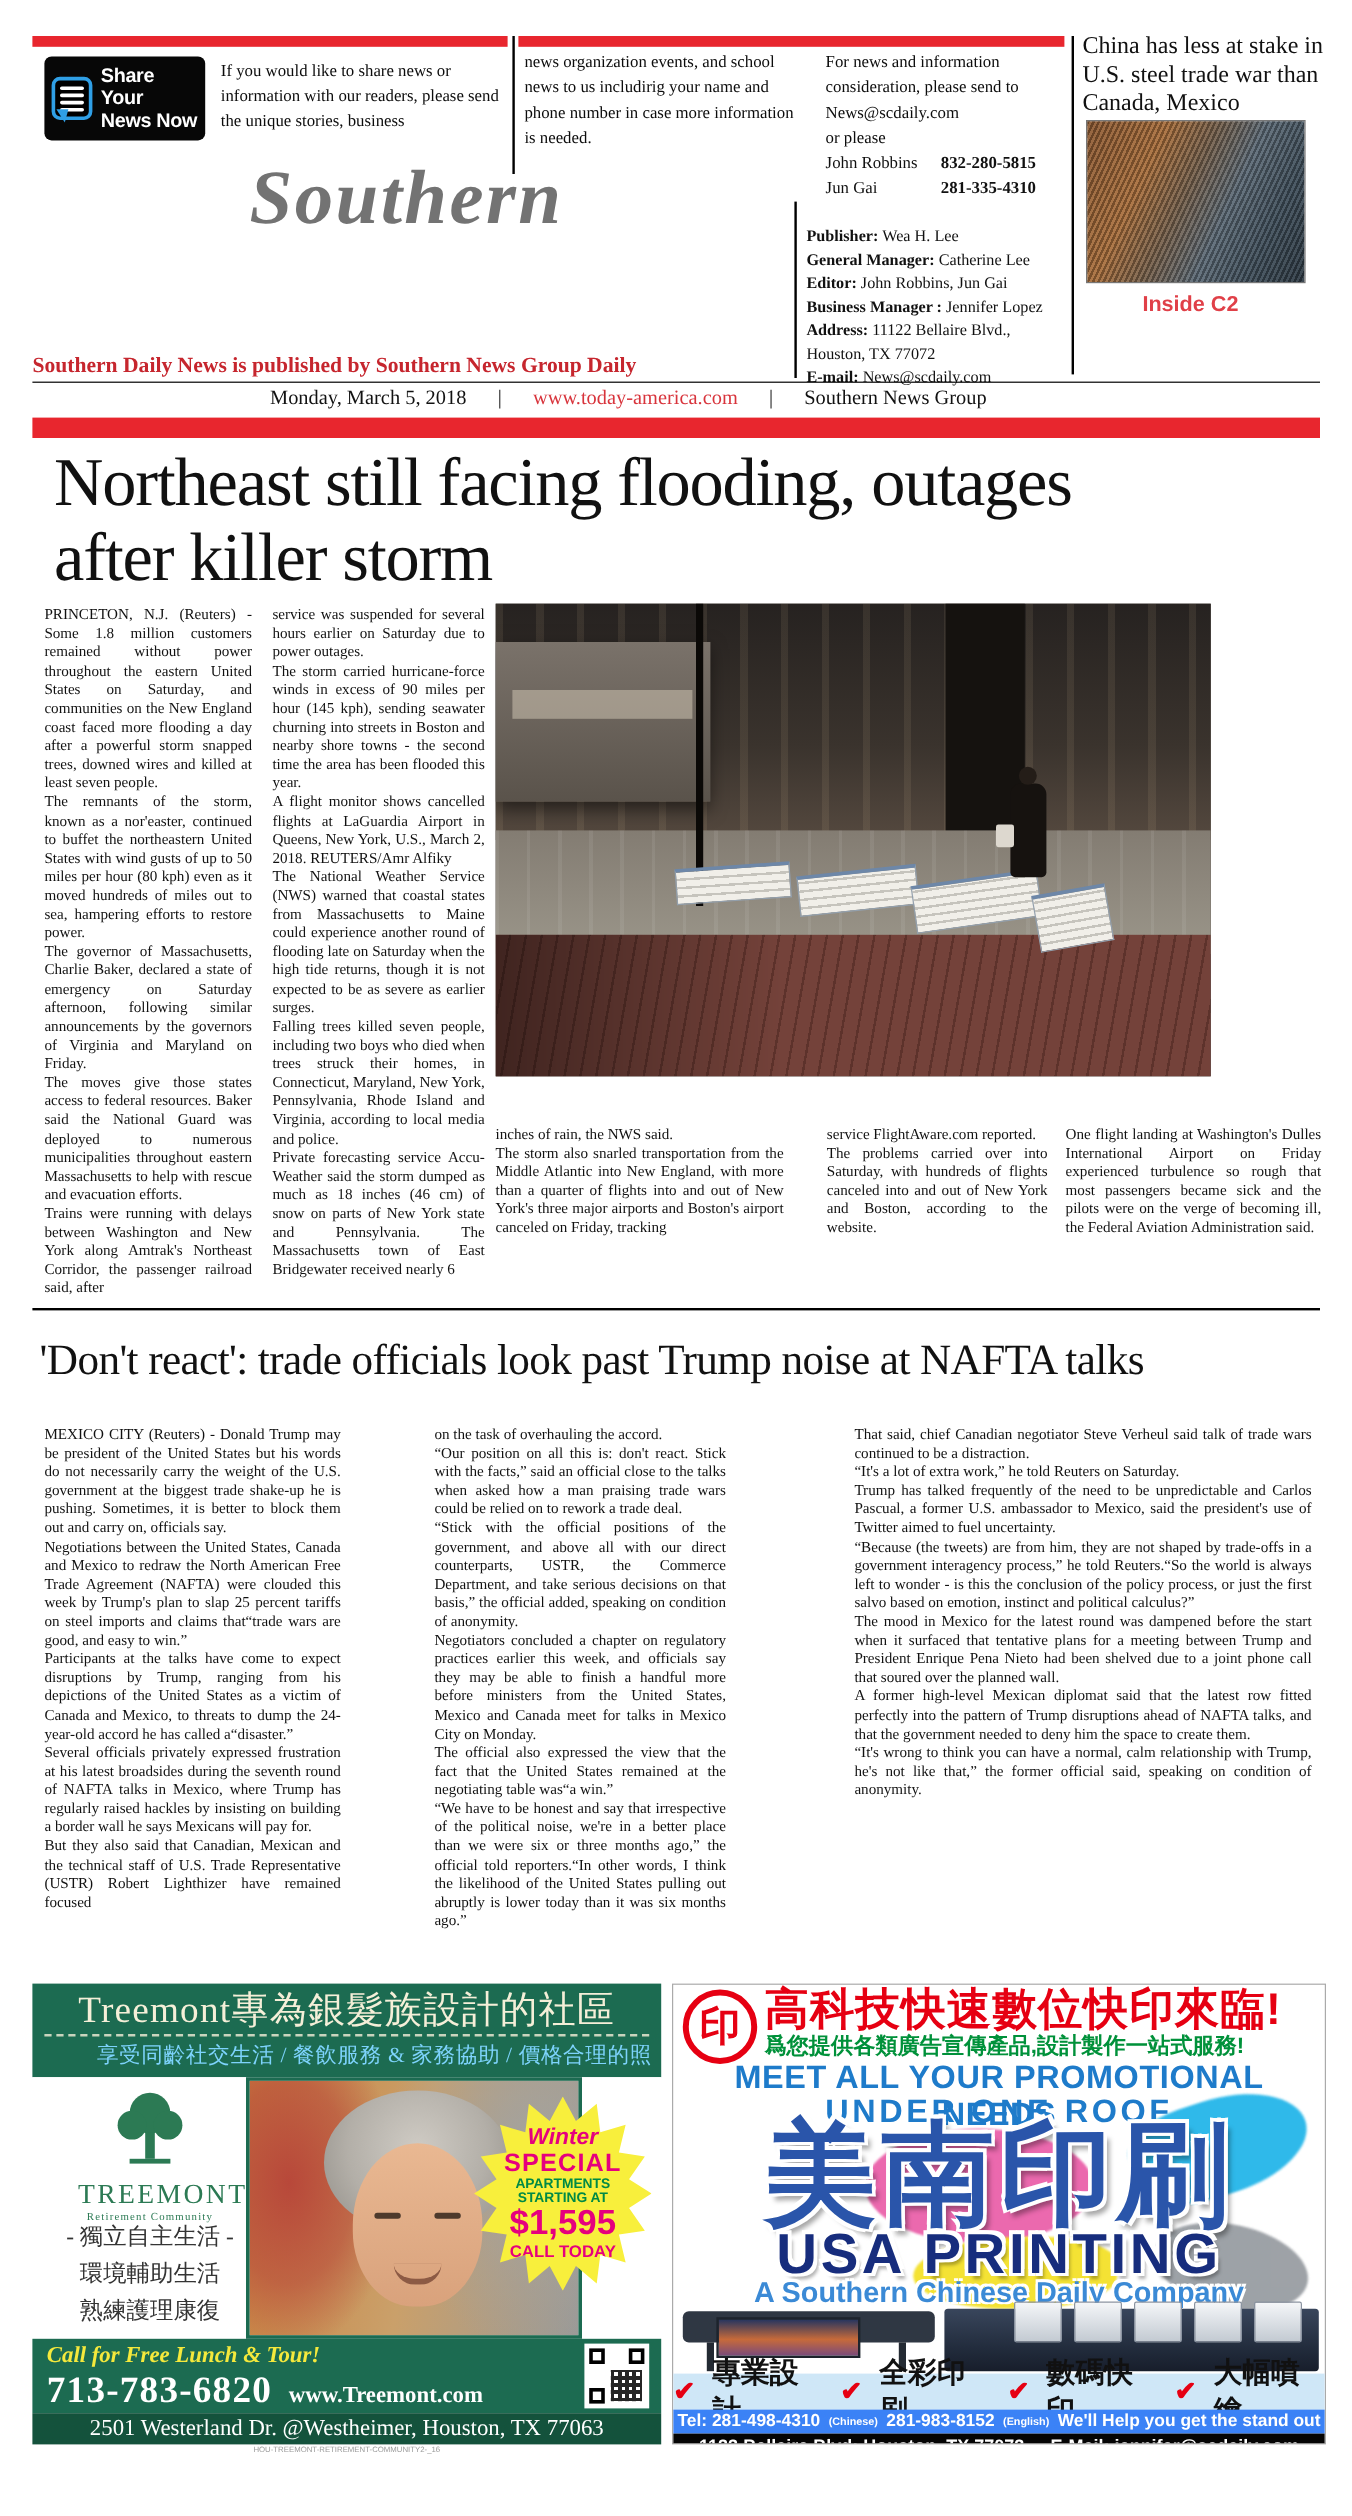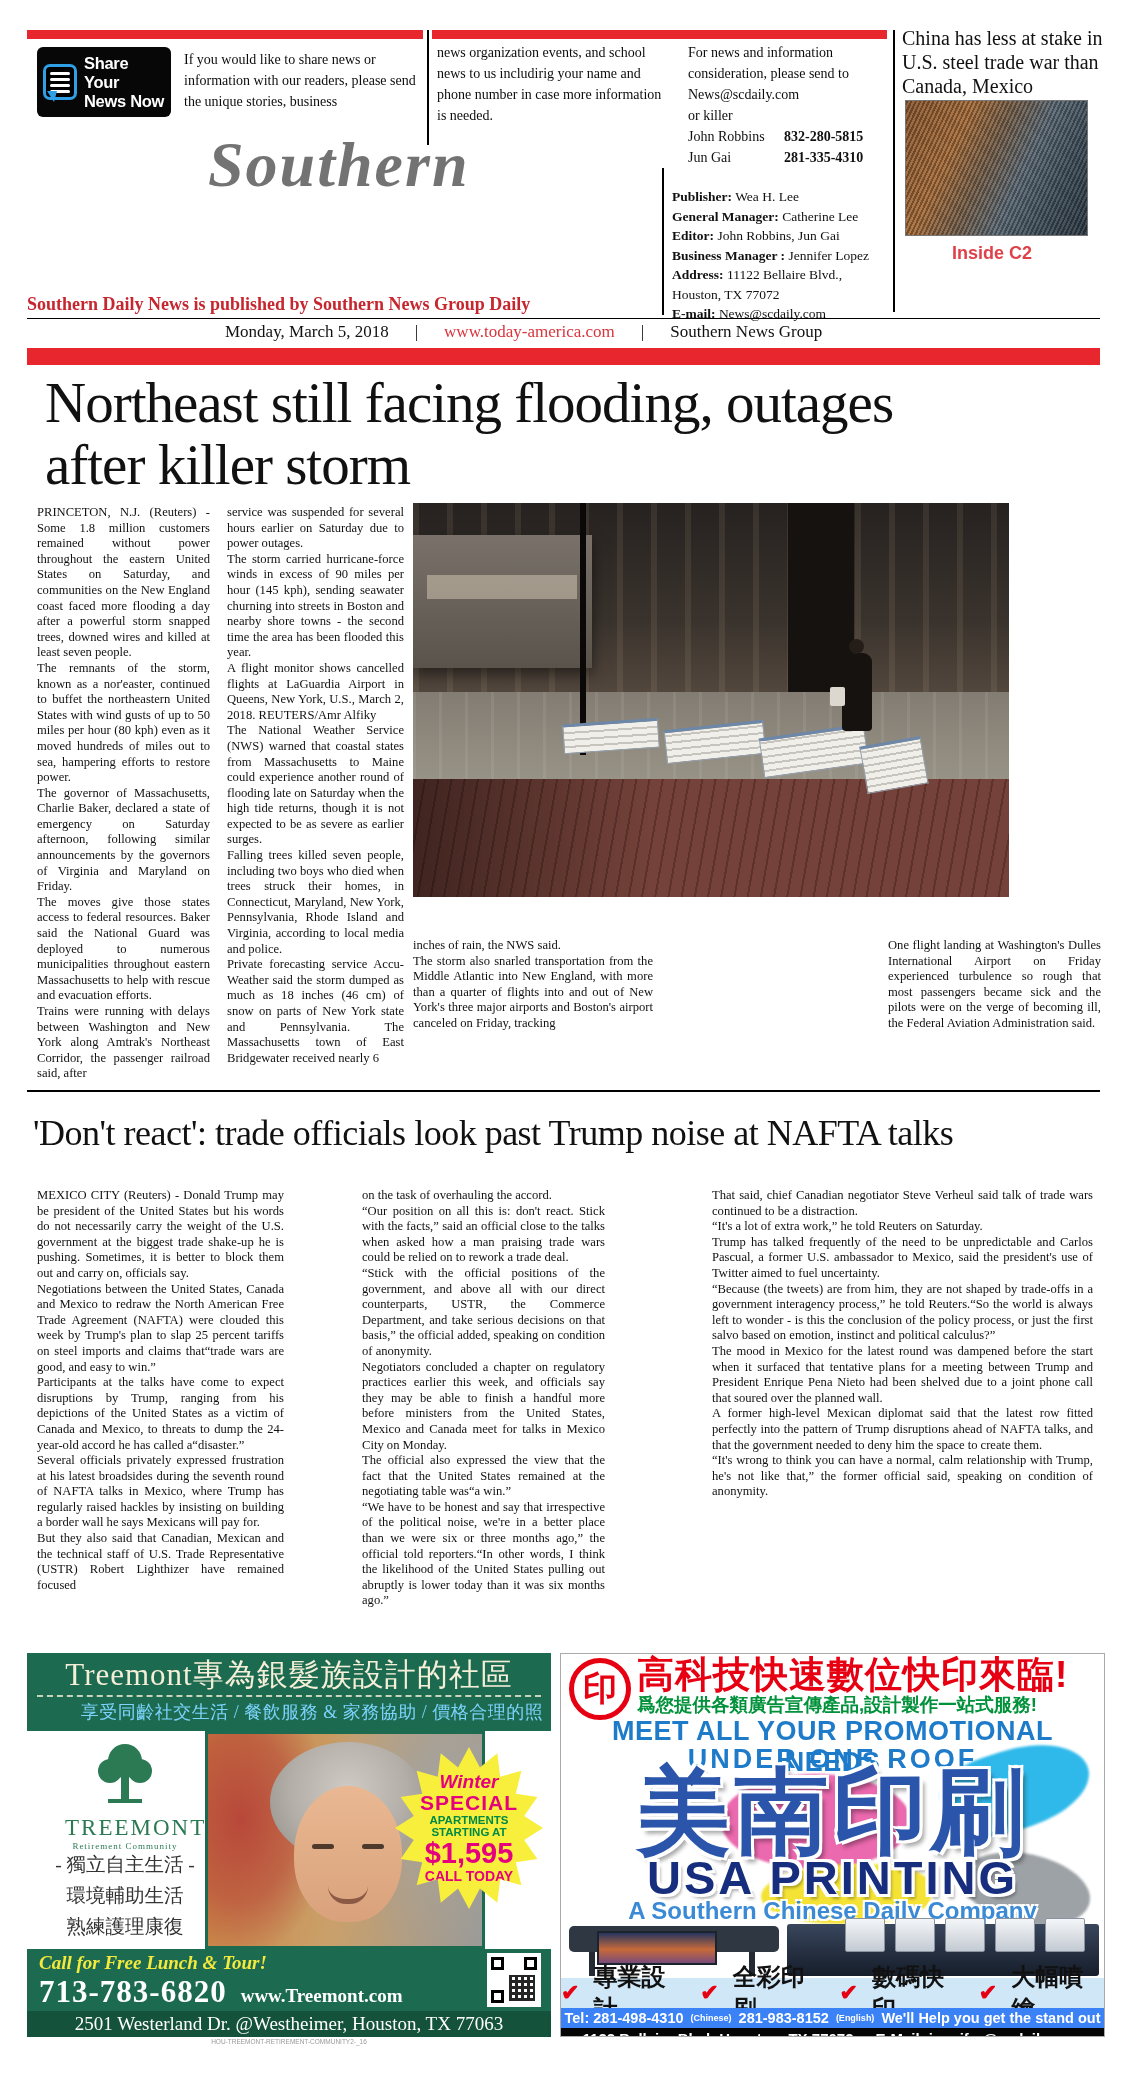--- a/index.html
+++ b/index.html
@@ -201,21 +201,21 @@
       <span>Share Your</span><br>
       <span>News Now</span>
     </span>
   </div>
 
   <div class="abs topnote" style="left:184px; top:49px; width:237px;">If you would like to share news or information with our readers, please send the unique stories, business</div>
   <div class="abs topnote" style="left:437px; top:42px; width:228px;">news organization events, and school news to us includirig your name and phone number in case more information is needed.</div>
   <div class="abs" style="left:688px; top:42px; width:200px;">
     <div class="topnote">For news and information consideration, please send to</div>
     <div class="topnote">News@scdaily.com</div>
-    <div class="topnote">or killer</div>
+    <div class="topnote">or please</div>
     <div class="contact-row">
       <span class="contact-name">John Robbins</span>
       <span class="contact-phone">832-280-5815</span>
     </div>
     <div class="contact-row">
       <span class="contact-name">Jun Gai</span>
       <span class="contact-phone">281-335-4310</span>
     </div>
   </div>
 
@@ -272,20 +272,22 @@
     <div class="lamp"></div>
     <div class="barricade" style="left:150px; top:218px; width:96px; height:30px; transform:rotate(-4deg);"></div>
     <div class="barricade" style="left:252px; top:222px; width:100px; height:34px; transform:rotate(-6deg);"></div>
     <div class="barricade" style="left:348px; top:228px; width:106px; height:40px; transform:rotate(-8deg);"></div>
     <div class="barricade" style="left:450px; top:238px; width:62px; height:48px; transform:rotate(-10deg);"></div>
     <div class="walker"></div>
   </div>
 
   <div class="abs bodycol" style="left:413px; top:938px; width:240px;">inches of rain, the NWS said.
 The storm also snarled transportation from the Middle Atlantic into New England, with more than a quarter of flights into and out of New York's three major airports and Boston's airport canceled on Friday, tracking</div>
+  <div class="abs bodycol" style="left:689px; top:938px; width:184px;">service FlightAware.com reported.
+The problems carried over into Saturday, with hundreds of flights canceled into and out of New York and Boston, according to the website.</div>
   <div class="abs bodycol" style="left:888px; top:938px; width:213px;">One flight landing at Washington's Dulles International Airport on Friday experienced turbulence so rough that most passengers became sick and the pilots were on the verge of becoming ill, the Federal Aviation Administration said.</div>
 
   <div class="abs hrule" style="left:27px; top:1090px; width:1073px; height:2px;"></div>
 
   <div class="abs h2" style="left:33px; top:1112px; width:1070px;">'Don't react': trade officials look past Trump noise at NAFTA talks</div>
   <div class="abs bodycol" style="left:37px; top:1188px; width:247px;">MEXICO CITY (Reuters)  - Donald Trump may be president of the United States but his words do not necessarily carry the weight of the U.S. government at the biggest trade shake-up he is pushing. Sometimes, it is better to block them out and carry on, officials say.
 Negotiations between the United States, Canada and Mexico to redraw the North American Free Trade Agreement (NAFTA) were clouded this week by Trump's plan to slap 25 percent tariffs on steel imports and claims that“trade wars are good, and easy to win.”
 Participants at the talks have come to expect disruptions by Trump, ranging from his depictions of the United States as a victim of Canada and Mexico, to threats to dump the 24-year-old accord he has called a“disaster.”
 Several officials privately expressed frustration at his latest broadsides during the seventh round of NAFTA talks in Mexico, where Trump has regularly raised hackles by insisting on building a border wall he says Mexicans will pay for.
 But they also said that Canadian, Mexican and the technical staff of U.S. Trade Representative (USTR) Robert Lighthizer have remained focused</div>

